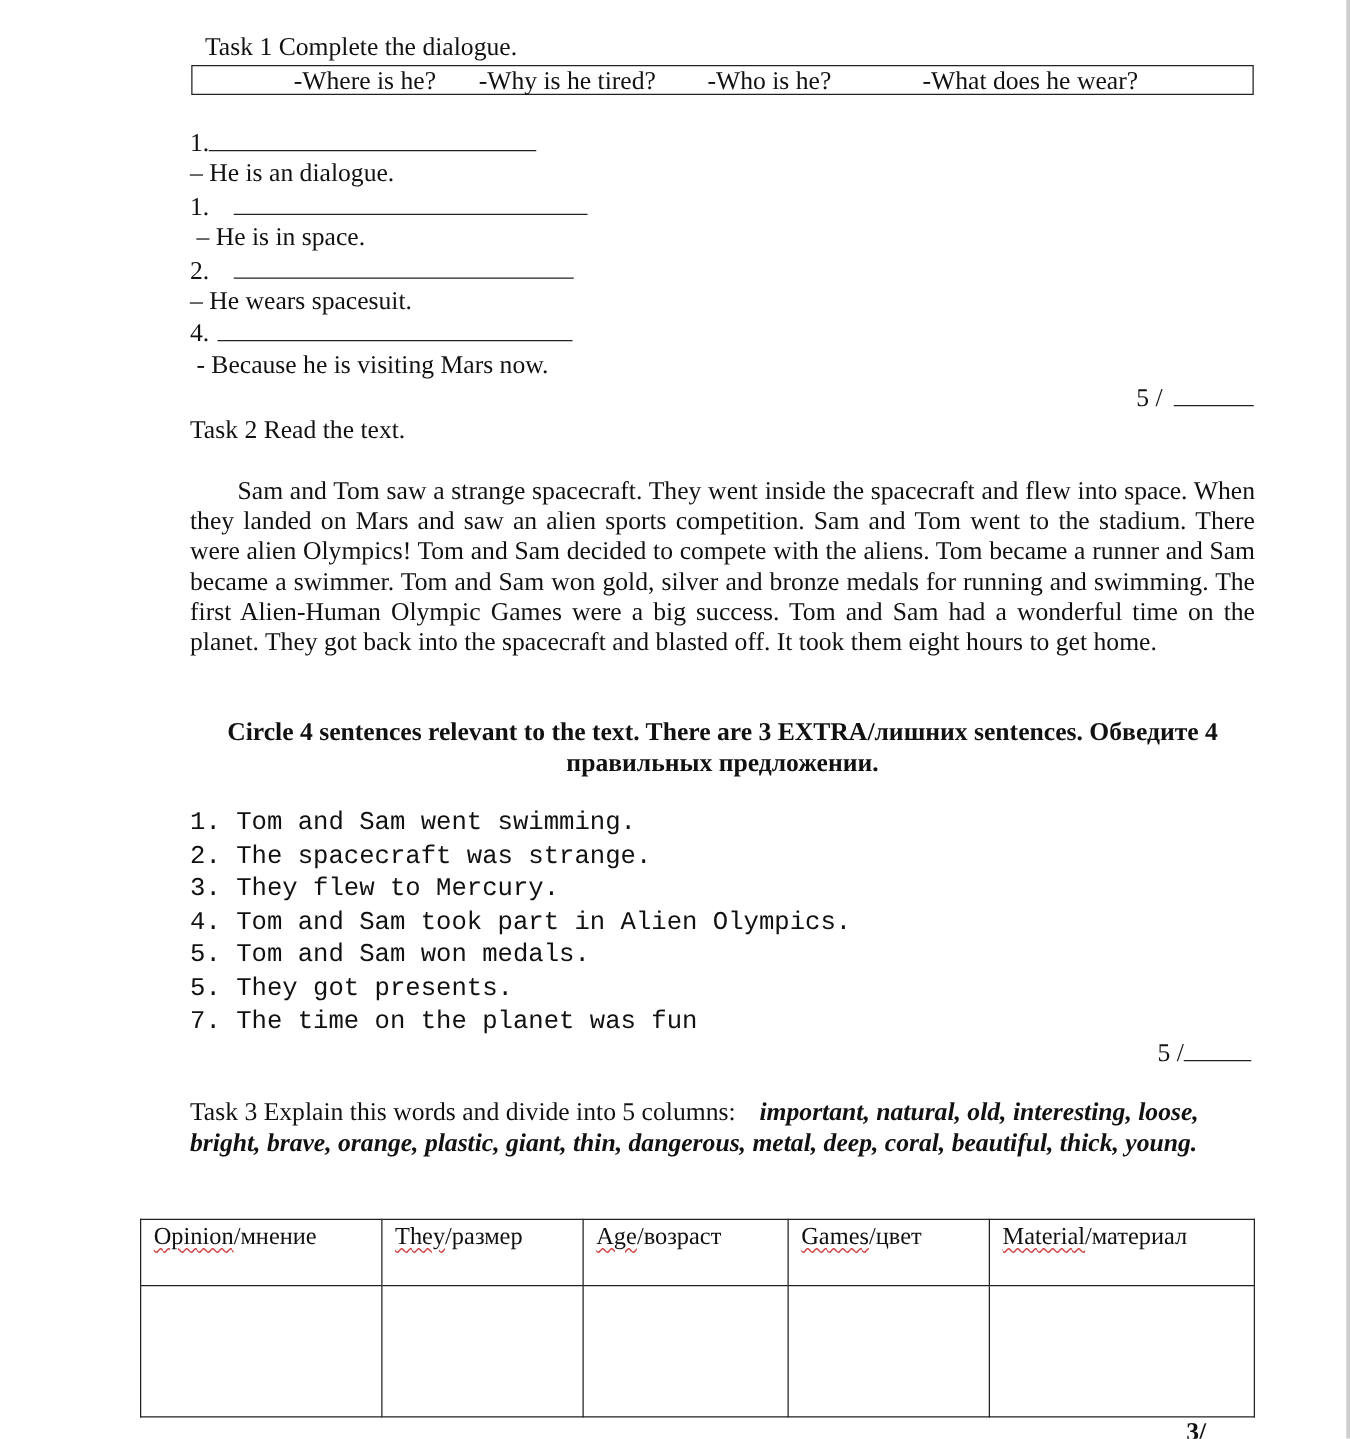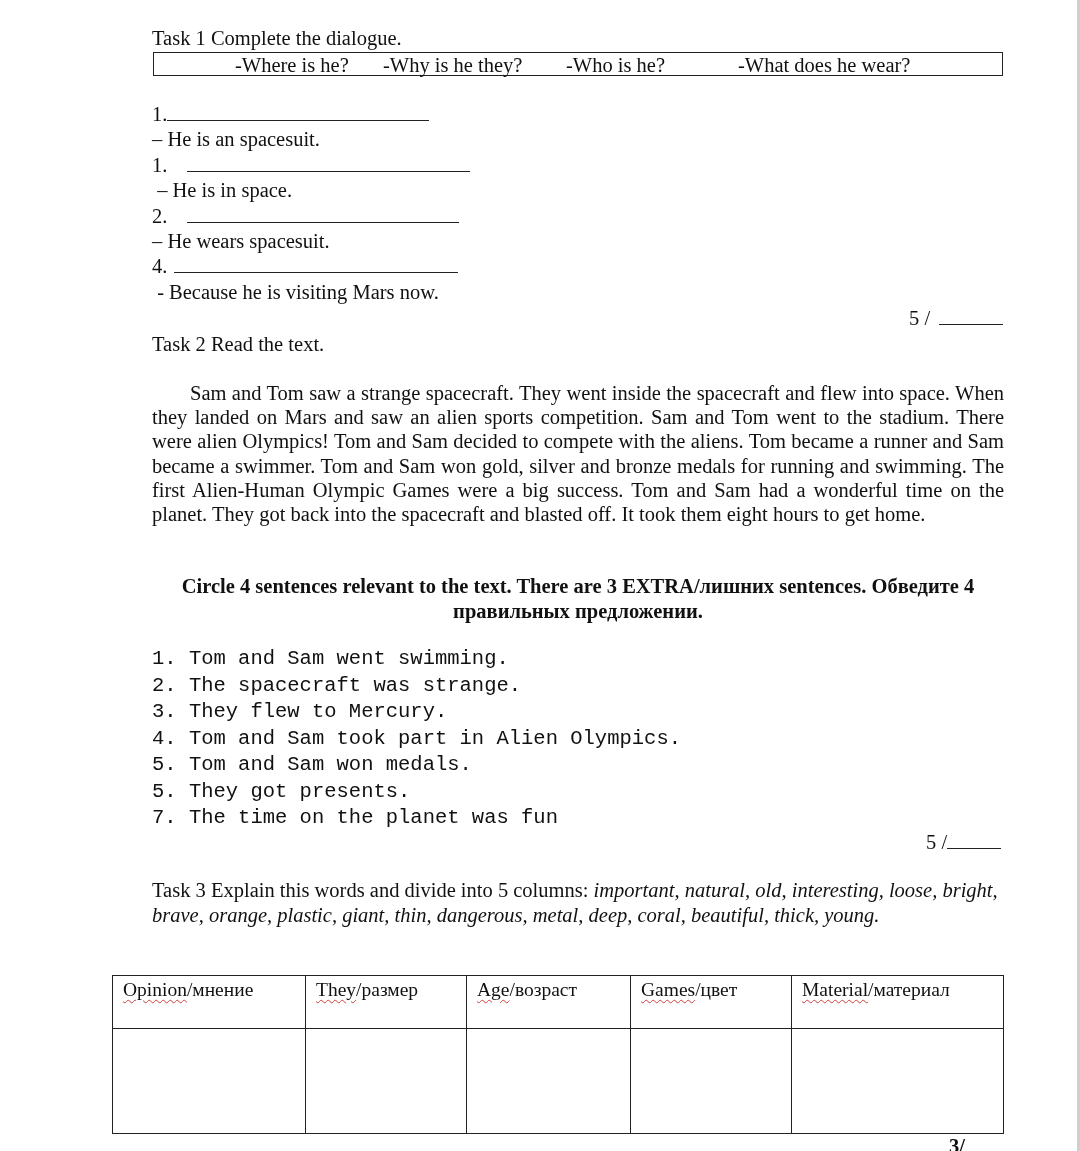--- a/index.html
+++ b/index.html
@@ -4,21 +4,21 @@
   <style>
     html, body { margin: 0; padding: 0; background: #ffffff; }
     body {
       width: 1080px; height: 1151px; position: relative; overflow: hidden;
       font-family: "Liberation Serif", "DejaVu Serif", serif;
       color: #111111; font-size: 20.5px;
     }
     .abs { position: absolute; white-space: nowrap; line-height: 1; }
     .scrollbar { position: absolute; right: 0; top: 0; width: 3px; height: 1151px; background: #cfcfcf; }
     
-    #t1-title { left: 152px; top: 28px; }
+    #t1-title { left: 164px; top: 28px; }
     #options-box {
       position: absolute; left: 153px; top: 52px; width: 848px; height: 22px;
       border: 1px solid #222;
     }
     .opt { position: absolute; top: 2px; white-space: nowrap; line-height: 1; }
     .blank { display: inline-block; border-bottom: 1px solid #222; height: 16px; vertical-align: baseline; }
     .answer { position: absolute; white-space: nowrap; line-height: 1; }
     
     #t2-title { left: 152px; top: 334px; }
     #passage {
@@ -30,21 +30,21 @@
       position: absolute; left: 152px; top: 574px; width: 852px;
       font-weight: bold; line-height: 24.5px; white-space: normal; text-align: center;
     }
     .sent { position: absolute; left: 152px; white-space: nowrap; line-height: 1; font-family: Liberation Mono, monospace; }
     .score { position: absolute; white-space: nowrap; line-height: 1; }
     
     #t3-text {
       position: absolute; left: 152px; top: 878px; width: 860px;
       line-height: 24.5px; white-space: normal;
     }
-    #t3-text .words { font-weight: normal; font-style: italic; }
+    #t3-text .words { font-weight: bold; font-style: italic; margin-left: 14px; }
     table#cols {
       position: absolute; left: 112px; top: 975px; width: 891px;
       border-collapse: collapse; table-layout: fixed;
     }
     table#cols td {
       border: 1px solid #222; vertical-align: top; padding: 2px 10px 0 10px;
       font-size: 19.5px; line-height: 24px; white-space: normal; word-break: break-all; margin-top: 33px;
     }
     table#cols tr.head td { height: 50px; }
     table#cols tr.body td { height: 102px; }
@@ -55,29 +55,29 @@
     #page-footer { position: absolute; left: 949px; top: 1136px; font-weight: bold; white-space: nowrap; line-height: 1; }
   </style>
 </head>
 <body>
 
 <div class="scrollbar"></div>
 
 <div class="abs" id="t1-title">Task 1 Complete the dialogue.</div>
 <div id="options-box">
   <span class="opt" style="left:81px">-Where is he?</span>
-  <span class="opt" style="left:229px">-Why is he they?</span>
+  <span class="opt" style="left:229px">-Why is he tired?</span>
   <span class="opt" style="left:412px">-Who is he?</span>
   <span class="opt" style="left:584px">-What does he wear?</span>
 </div>
 
 <div class="answer" style="left:152px;top:104px">
   <span>1.</span><span class="blank" style="width:262px"></span>
 </div>
-<div class="answer" style="left:152px;top:129px">– He is an spacesuit.</div>
+<div class="answer" style="left:152px;top:129px">– He is an dialogue.</div>
 
 <div class="answer" style="left:152px;top:155px">
   <span>1.</span><span style="display:inline-block;width:20px"></span><span class="blank" style="width:283px"></span>
 </div>
 <div class="answer" style="left:152px;top:180px;white-space:pre"> – He is in space.</div>
 
 <div class="answer" style="left:152px;top:206px">
   <span>2.</span><span style="display:inline-block;width:20px"></span><span class="blank" style="width:272px"></span>
 </div>
 <div class="answer" style="left:152px;top:231px">– He wears spacesuit.</div>

